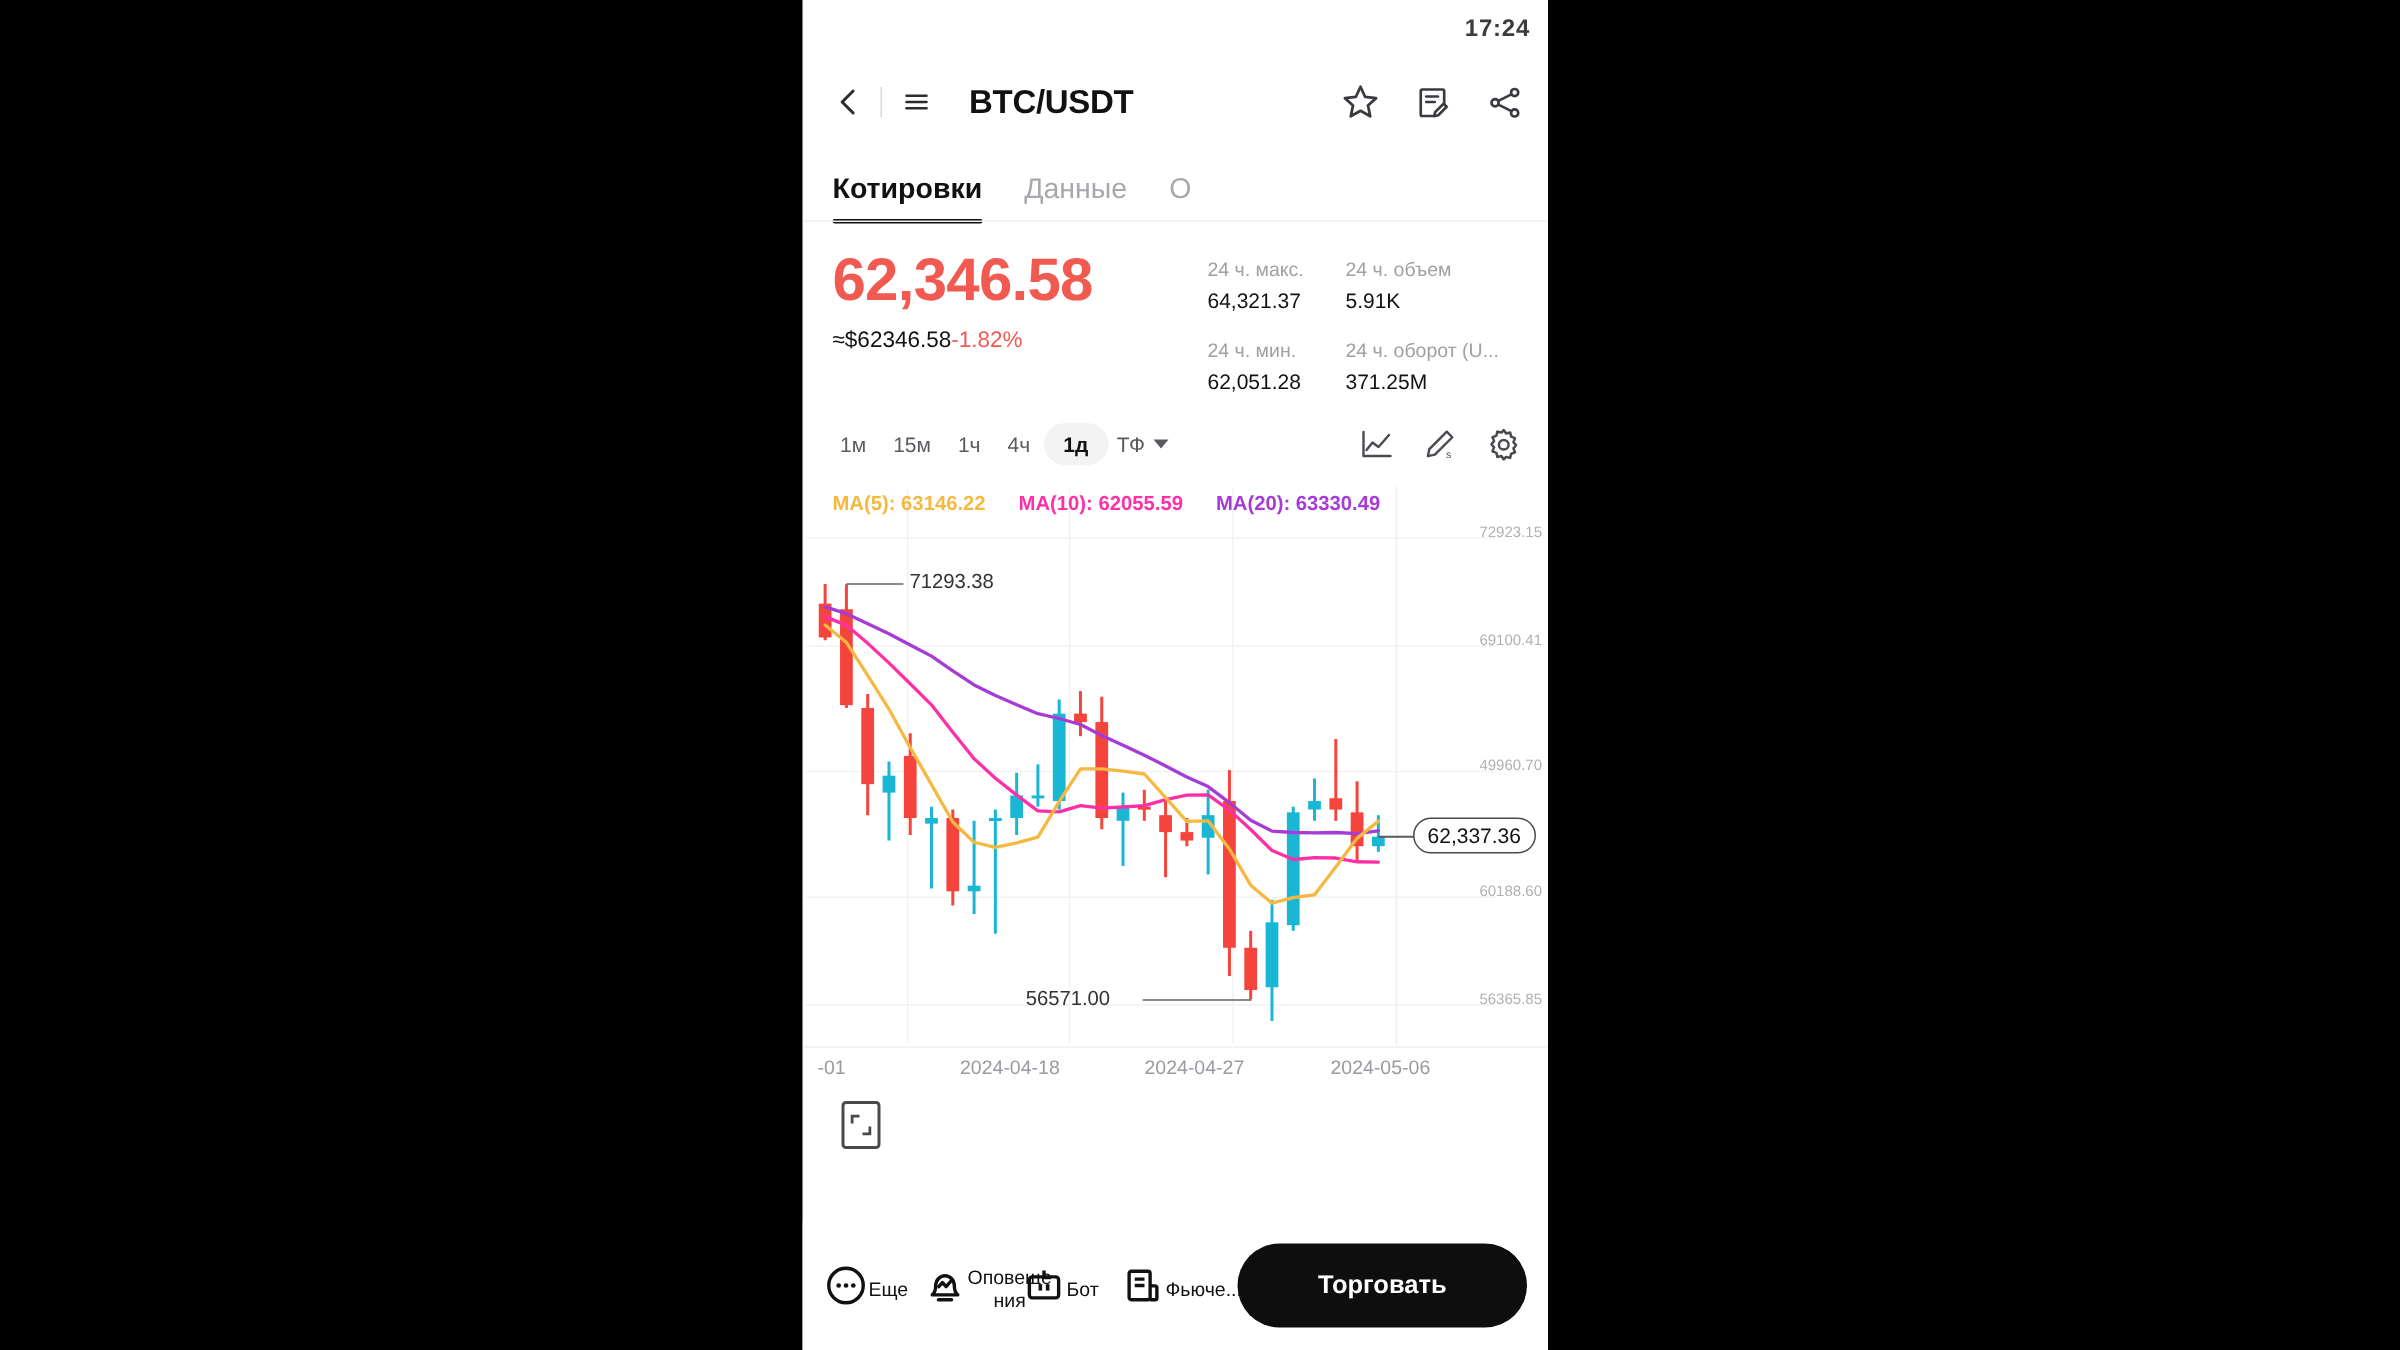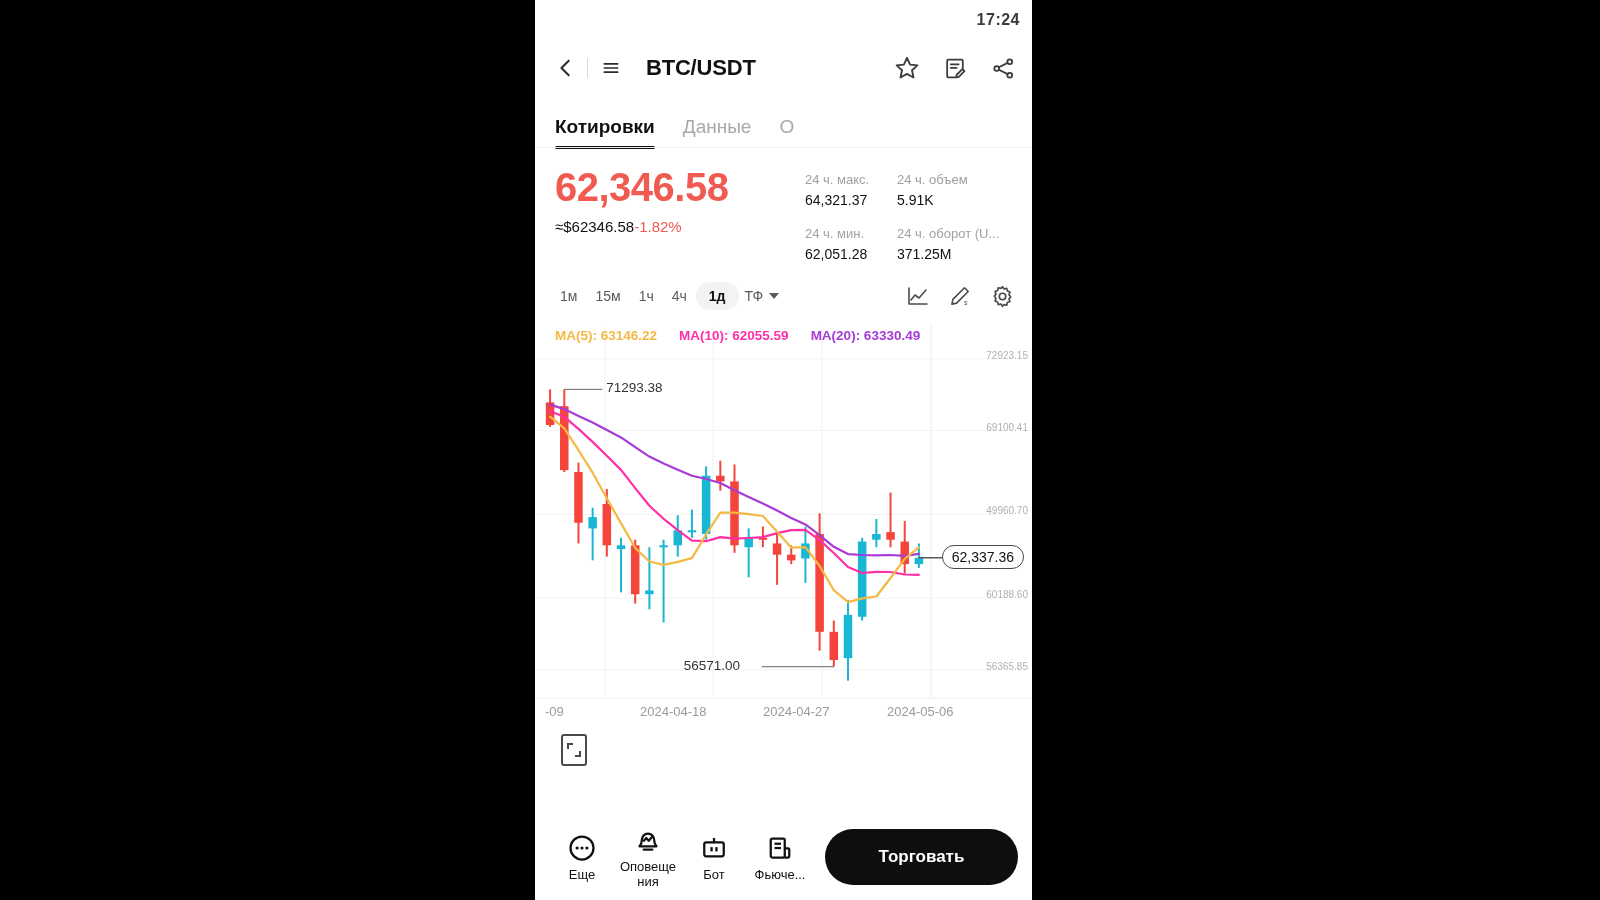--- a/index.html
+++ b/index.html
@@ -104,21 +104,21 @@
   .volzone { position: relative; width: 497px; height: 78px; overflow: hidden; }
   .vol-legend { position: absolute; top: 4px; left: 20px; display: flex; gap: 18px; font-size: 13.5px; font-weight: 600; pointer-events:none; }
   .vol-yaxis { position: absolute; right: 14px; top: 4px; font-size: 13px; color: #b0b0b5; }
 
   
   .bottomnav {
     position: absolute; left: 0; bottom: 0; width: 497px; height: 86px;
     background: #fff; display: flex; align-items: center; padding: 0 14px;
   }
   .navitem {
-    width: 66px; display: flex; flex-direction: column; align-items: center; cursor: pointer;
+    width: 66px; display: flex; flex-direction: row; align-items: center; cursor: pointer;
   }
   .navitem .nav-ico { height: 30px; display: flex; align-items: center; justify-content: center; }
   .navitem .nav-lbl { font-size: 13px; color: #111; text-align: center; line-height: 15px; margin-top: 4px; max-width: 64px; }
   .trade-btn {
     flex: 1; margin-left: 12px; height: 56px; background: #0e0e0e; color: #fff;
     border-radius: 999px; display: flex; align-items: center; justify-content: center;
     font-size: 17px; font-weight: bold; cursor: pointer;
   }
 </style>
 </head>
@@ -320,21 +320,21 @@
     <div class="hilabel" id="hi-lab" style="left: 71.2778px; top: 60.3745px;">71293.38</div>
     <div class="hilabel" id="lo-lab" style="left: 148.796px; top: 338.219px;">56571.00</div>
     <div class="pricetag" id="ptag" style="top: 224.787px;">62,337.36</div>
     <div class="fs-btn">
       <svg width="14" height="14" viewBox="0 0 14 14" fill="none" stroke="#4a4a4a" stroke-width="2" stroke-linecap="square">
           <polyline points="1,5 1,1 5,1"></polyline>
           <polyline points="13,9 13,13 9,13"></polyline>
         </svg>
     </div>
     <div class="xlabels" id="xlabs" style="top: 384px;">
-        <span style="left: 10px;">-09</span>
+        <span style="left: 10px;">-01</span>
         <span style="left: 105px;">2024-04-18</span>
         <span style="left: 228px;">2024-04-27</span>
         <span style="left: 352px;">2024-05-06</span>
       </div>
   <div class="yaxis-label" style="top: 29.7277px;">72923.15</div>
       <div class="yaxis-label" style="top: 101.612px;">69100.41</div>
       <div class="yaxis-label" style="top: 185.402px;">49960.70</div>
       <div class="yaxis-label" style="top: 269.193px;">60188.60</div>
       <div class="yaxis-label" style="top: 341.077px;">56365.85</div>
     </div>

